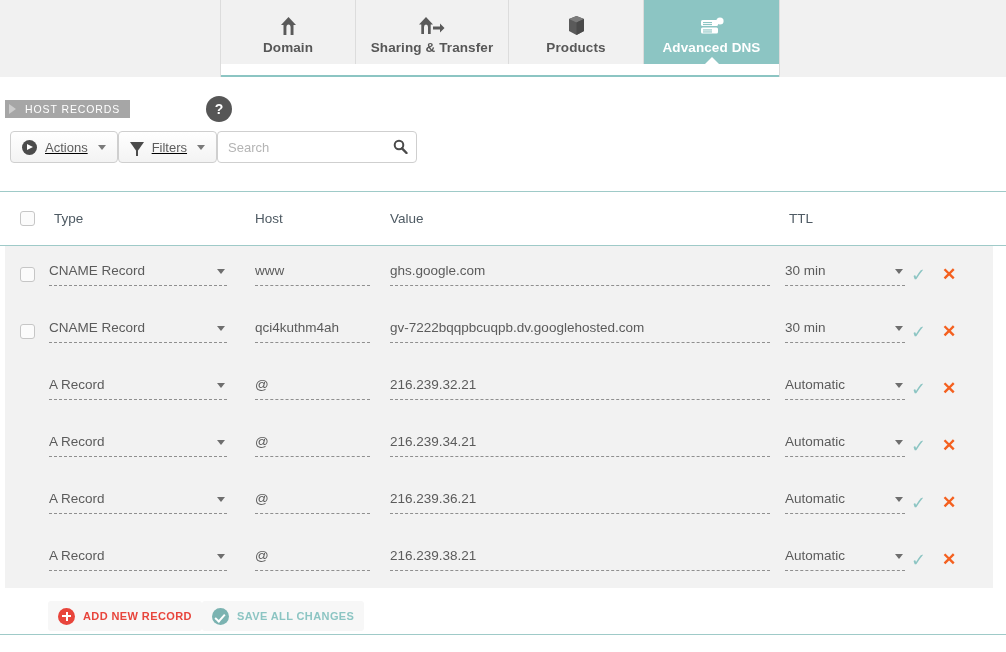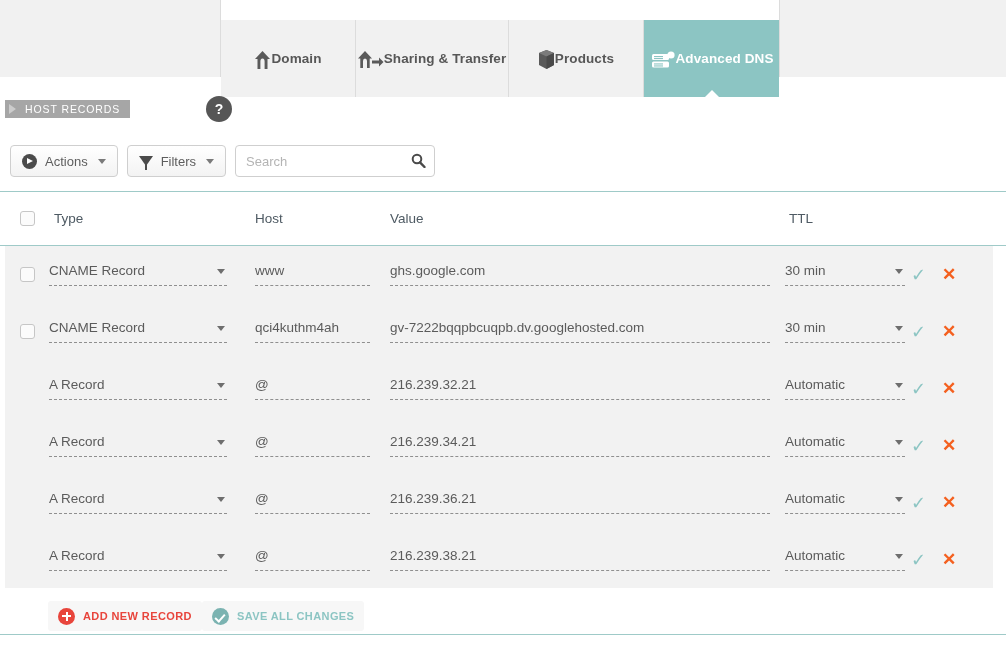--- a/index.html
+++ b/index.html
@@ -26,30 +26,29 @@
     border-right: 1px solid #dcdcdc;
   }
   .tab-spacer-right {
     flex: 1;
     height: 77px;
     background: #f1f1f1;
     border-left: 1px solid #dcdcdc;
   }
   .tab {
     position: relative;
-    height: 77px;
+    height: 64px;
     background: #f1f1f1;
     border-right: 1px solid #dcdcdc;
     display: flex;
-    flex-direction: row;
+    flex-direction: column;
     align-items: center;
     justify-content: center;
     padding: 0 18px;
     cursor: pointer;
-    margin-top: 20px;
   }
   .tab .tab-icon {
     height: 26px;
     display: flex;
     align-items: flex-end;
     justify-content: center;
     margin-bottom: 4px;
   }
   .tab .tab-label {
     font-size: 13.5px;
@@ -110,24 +109,24 @@
     font-size: 14px;
     font-weight: bold;
     line-height: 26px;
     text-align: center;
     cursor: pointer;
   }
 
   
   .toolbar {
     position: absolute;
-    left: 10px; top: 145px;
+    left: 10px; top: 131px;
     display: flex;
     align-items: center;
-    gap: 9px;
+    text-decoration: underline;
   }
   .tb-btn {
     display: flex;
     align-items: center;
     gap: 8px;
     height: 32px;
     padding: 0 11px;
     background: linear-gradient(to bottom, #ffffff, #f3f3f3);
     border: 1px solid #cfcfcf;
     border-radius: 4px;

